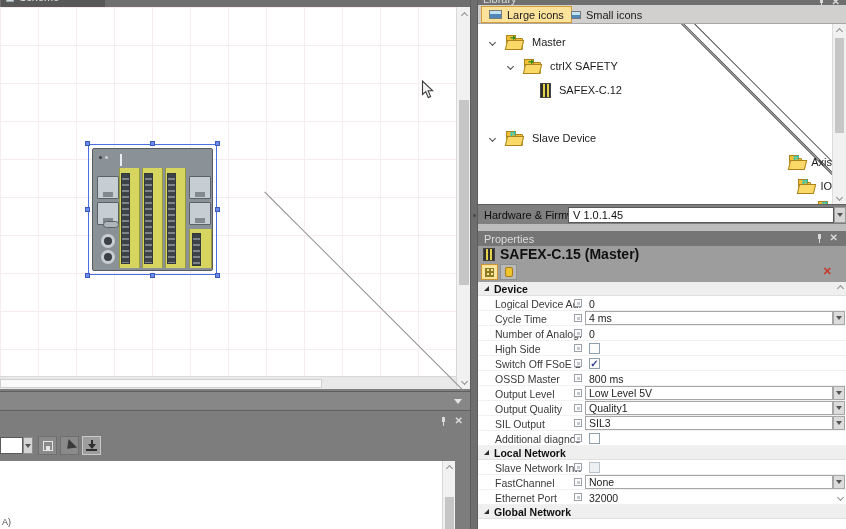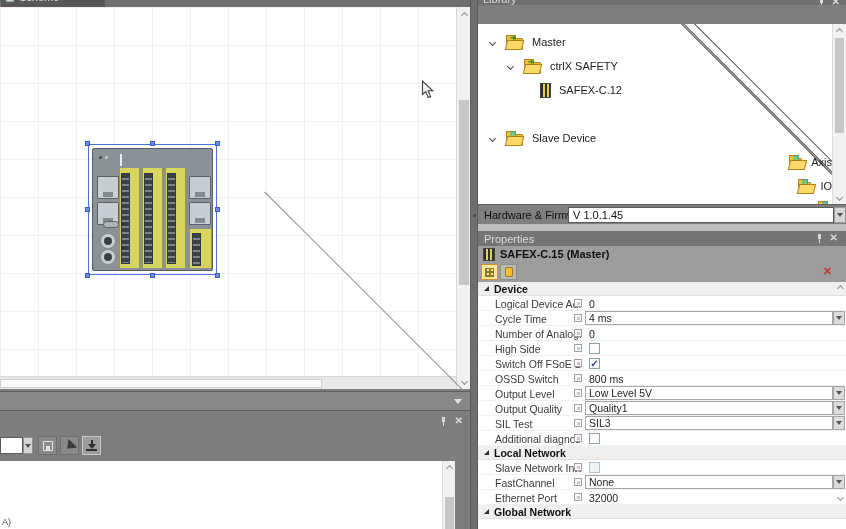--- a/index.html
+++ b/index.html
@@ -85,21 +85,21 @@
 
   .hwbar { position:absolute; left:0; top:204px; width:100%; height:20px; background:#7f7f7f; border-top:1px solid #5f5f5f; display:flex; align-items:center; }
   .hw-label { font-size:11px; color:#0e0e0e; margin-left:6px; }
   .hwcombo { position:absolute; left:90px; top:2px; width:266px; height:16px; background:#fff; border:1px solid #5a5a5a; font-size:11px; color:#111; padding:1px 4px; }
   .hwbtn { position:absolute; left:356px; top:2px; width:12px; height:16px; background:#d5d5d5; border:1px solid #9a9a9a; display:flex; align-items:center; justify-content:center; }
 
   .gapstrip { position:absolute; left:0; top:224px; width:100%; height:7px; background:#bdbdbd; }
 
   .prop-titlebar { position:absolute; left:0; top:231px; width:100%; height:15px; background:#757575; color:#dcdcdc; font-size:11px; }
   .prop-devrow { position:absolute; left:0; top:246px; width:100%; height:16px; background:#9d9d9d; display:flex; align-items:center; gap:5px; padding-left:5px; }
-  .prop-devrow span { font-size:11px; font-weight:bold; color:#101010; }
+  .prop-devrow span { font-size:14px; font-weight:bold; color:#101010; }
   .prop-searchrow { position:absolute; left:0; top:262px; width:100%; height:20px; background:#9d9d9d; }
   .sq-btn { position:absolute; top:2px; width:17px; height:16px; display:flex; align-items:center; justify-content:center; }
   .sq-btn.sel { background:#fbe49c; border:1px solid #d1952f; }
   .sq-btn.plain { background:#b9b9b9; border:1px solid #8f8f8f; }
   .cat-glyph { width:9px; height:9px; background:
      repeating-linear-gradient(0deg,#8a7a20 0 2px,transparent 2px 4px),
      repeating-linear-gradient(90deg,#8a7a20 0 2px,transparent 2px 4px); }
   .cyl-glyph { width:8px; height:10px; background:#f0c330; border:1px solid #a67c14; border-radius:2px/3px; }
   .search-box { position:absolute; left:42px; top:2px; width:320px; height:16px; background:#fff; border:1px solid #7c7c7c; font-size:11px; color:#888; padding:1px 18px 1px 4px; font-family:"Liberation Sans",sans-serif; }
   .search-x { position:absolute; right:14px; top:3px; color:#c23a2b; font-size:11px; font-weight:bold; line-height:13px; }
@@ -235,20 +235,30 @@
 </div>
 
 <div class="abs right">
 
   <div class="lib-titlebar">
     <div style="position:absolute;left:5px;top:-7px;font-size:11px;color:#dcdcdc;">Library</div>
     <div class="pinicon" style="position:absolute;right:20px;top:-2px;"></div>
     <div class="closex" style="position:absolute;right:6px;top:-3px;">✕</div>
   </div>
 
+  <div class="lib-tabs">
+    <div class="lib-tab sel" style="left:3px;">
+      <span class="imgicon"></span>
+      <span>Large icons</span>
+    </div>
+    <div class="lib-tab" style="left:86px;">
+      <span class="imgicon small"></span>
+      <span>Small icons</span>
+    </div>
+  </div>
 
   <div class="lib-tree">
 
     <div class="tree-row" style="top:7px;">
       <i class="chev down" style="margin-left:12px;"></i>
       <div class="folder" style="margin-left:11px;">
           <span class="badge master">➜</span>
         </div>
       <span style="margin-left:9px;">Master</span>
     </div>
@@ -369,42 +379,42 @@
       <span class="plabel">High Side</span>
       <span class="picon"></span>
       <div class="cbox"></div>
     </div>
     <div class="prow">
       <span class="plabel">Switch Off FSoE Di...</span>
       <span class="picon"></span>
       <div class="cbox checked"></div>
     </div>
     <div class="prow">
-      <span class="plabel">OSSD Switch</span>
+      <span class="plabel">OSSD Master</span>
       <span class="picon"></span>
       <span class="pval">800 ms</span>
     </div>
     <div class="prow">
       <span class="plabel">Output Level</span>
       <span class="picon"></span>
       <div class="pcombo">Low Level 5V</div>
       <div class="pcombobtn">
           <i class="combo-arrow"></i>
         </div>
     </div>
     <div class="prow">
       <span class="plabel">Output Quality</span>
       <span class="picon"></span>
       <div class="pcombo">Quality1</div>
       <div class="pcombobtn">
           <i class="combo-arrow"></i>
         </div>
     </div>
     <div class="prow">
-      <span class="plabel">SIL Test</span>
+      <span class="plabel">SIL Output</span>
       <span class="picon"></span>
       <div class="pcombo">SIL3</div>
       <div class="pcombobtn">
           <i class="combo-arrow"></i>
         </div>
     </div>
     <div class="prow">
       <span class="plabel">Additional diagnos...</span>
       <span class="picon"></span>
       <div class="cbox"></div>

